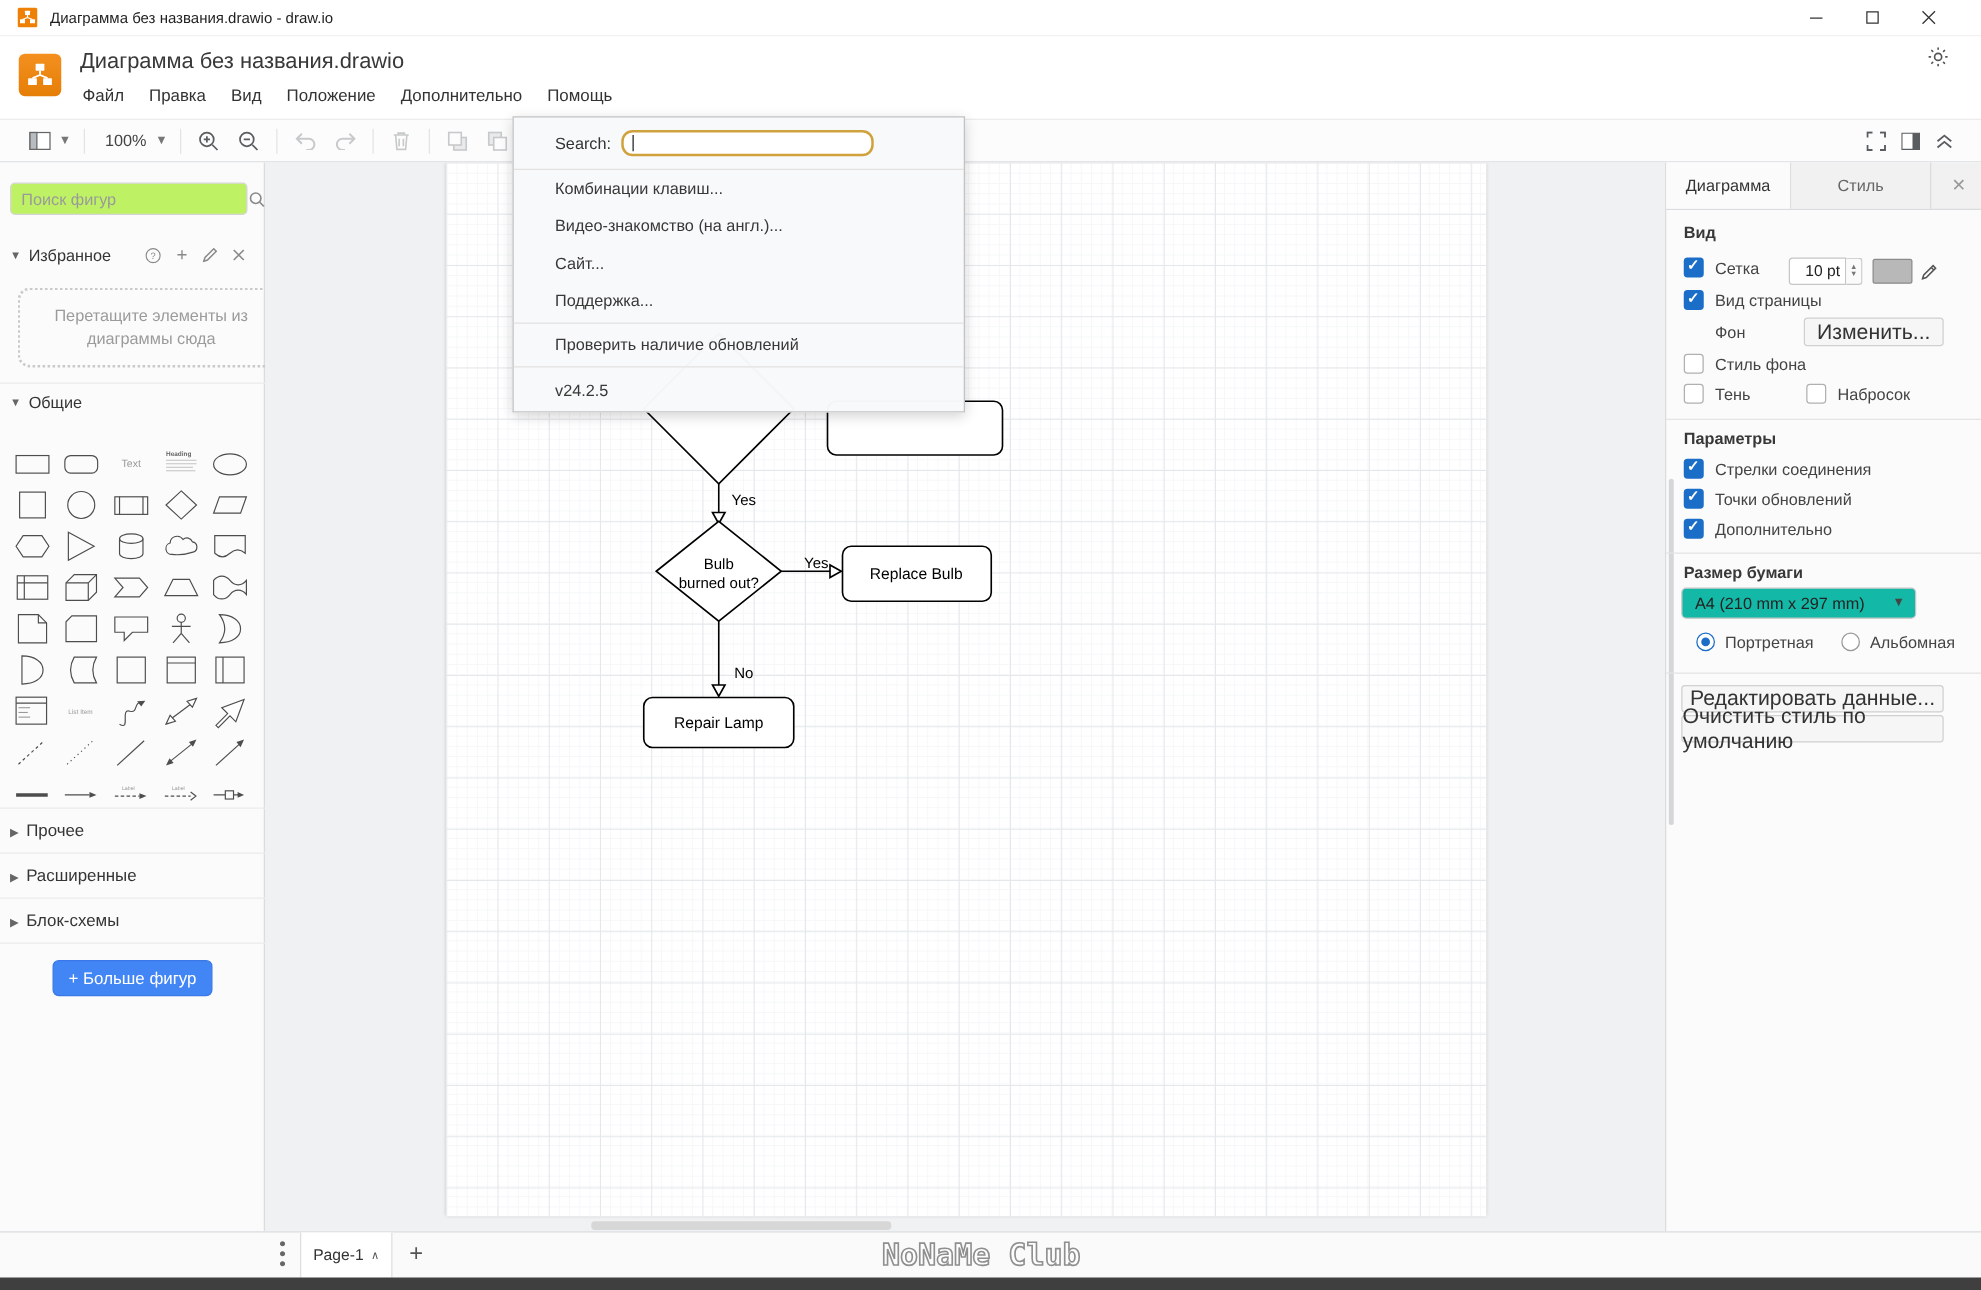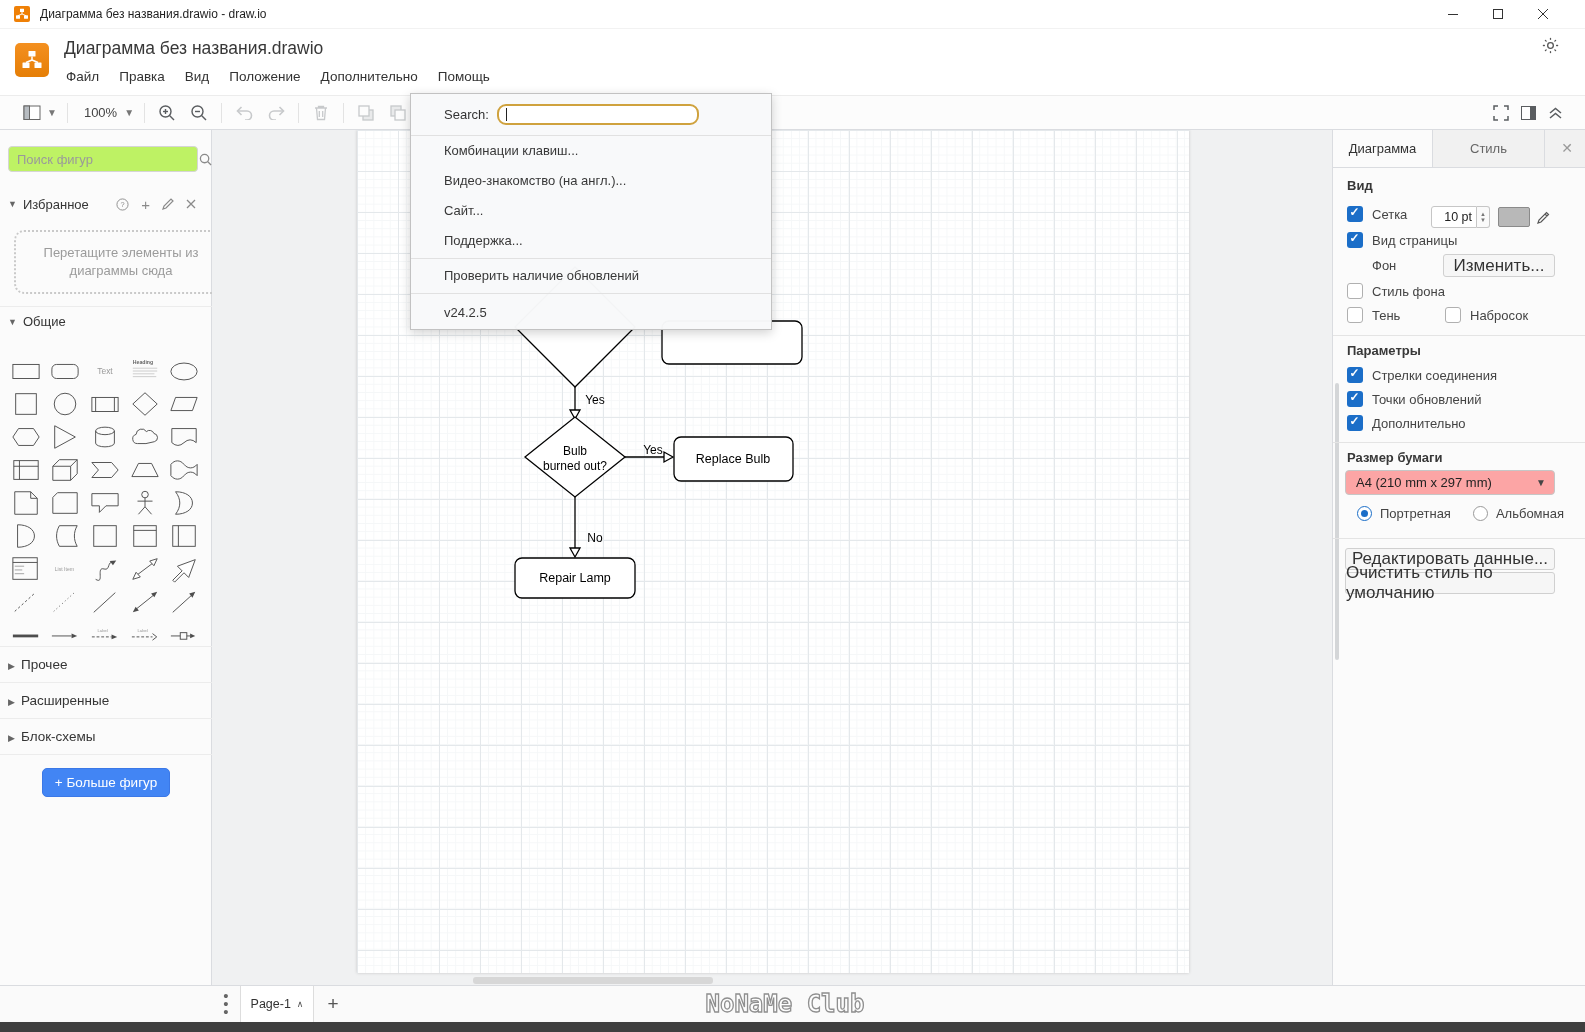--- a/index.html
+++ b/index.html
@@ -80,21 +80,21 @@
   .radio.on::after{content:"";position:absolute;left:2.5px;top:2.5px;width:7px;height:7px;border-radius:50%;background:#1b6ec8;}
   .fmt-row{position:absolute;left:14px;display:flex;align-items:center;}
   .fmt-btn{background:#f6f6f6;border:1px solid #d0d0d0;border-radius:3px;color:#333;font-size:17px;
            display:flex;align-items:center;justify-content:center;box-sizing:border-box;}
   #grid-size{width:46px;height:22px;background:#fff;border:1px solid #c6c6c6;border-radius:3px 0 0 3px;font-size:12.5px;color:#222;
              display:flex;align-items:center;justify-content:flex-end;padding-right:4px;box-sizing:border-box;}
   #grid-spin{width:13px;height:22px;border:1px solid #c6c6c6;border-left:none;border-radius:0 3px 3px 0;box-sizing:border-box;
              display:flex;flex-direction:column;align-items:center;justify-content:center;background:#fafafa;color:#777;}
   #grid-spin span{font-size:6px;line-height:6px;}
   #grid-swatch{width:32px;height:20px;background:#b8b8b8;border:1px solid #8a8a8a;box-sizing:border-box;margin-left:8px;border-radius:2px;}
-  #paper-select{left:12px;top:340px;width:210px;height:25px;background:#fca5a5;border:1px solid #c6c6c6;border-radius:4px;
+  #paper-select{left:12px;top:340px;width:188px;height:25px;background:#14b8a6;border:1px solid #c6c6c6;border-radius:4px;
                 display:flex;align-items:center;justify-content:space-between;padding:0 8px 0 10px;box-sizing:border-box;font-size:13px;color:#222;}
   .fmt-sep{position:absolute;left:0;width:252px;height:1px;background:#e4e4e4;}
 
   
   #help-menu{left:410px;top:93px;width:360px;background:rgba(248,249,250,0.98);border:1px solid #c2c2c2;
              box-shadow:0 3px 10px rgba(0,0,0,0.18);z-index:50;}
   #hm-search{height:41px;display:flex;align-items:center;padding-left:33px;border-bottom:1px solid #e1e1e1;font-size:13px;color:#333;}
   #hm-search-input{position:relative;margin-left:8px;width:198px;height:17px;background:#fff;border:2px solid #cfa23e;border-radius:9px;}
   #hm-caret{position:absolute;left:7px;top:2px;width:1px;height:13px;background:#222;}
   .menu-item{height:30px;line-height:30px;padding-left:33px;font-size:13px;color:#383838;}

